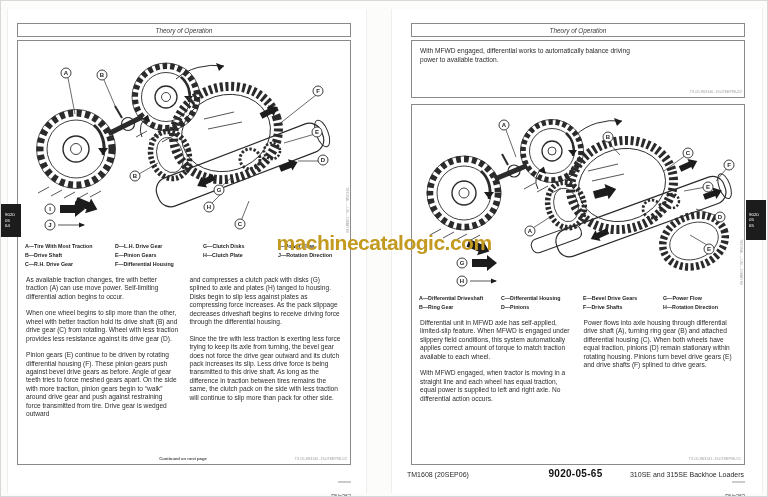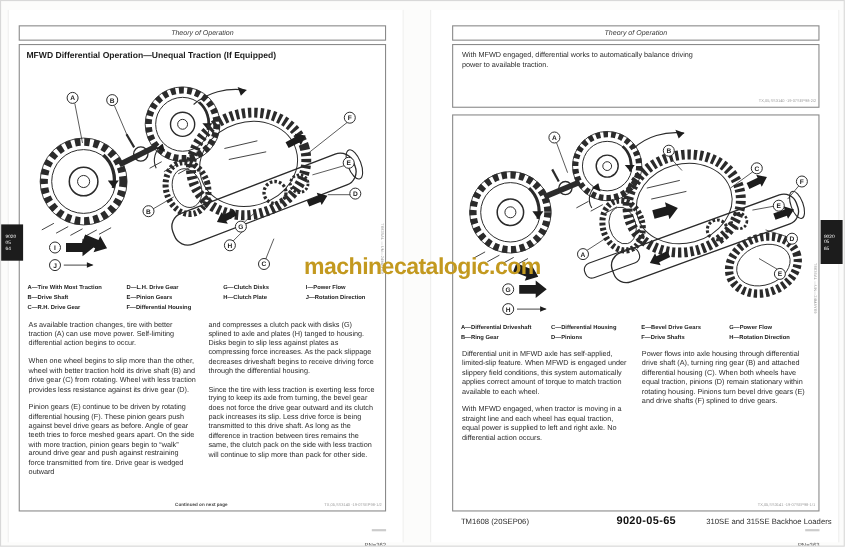--- a/index.html
+++ b/index.html
@@ -28,21 +28,21 @@
   .cols{display:flex;gap:11px;padding:4px 8px 0;font-size:6.6px;line-height:1.28;}
   .col{flex:1;}
   .col p{margin-bottom:8px;}
   .box-bottom{position:absolute;left:0;right:2px;bottom:1px;height:7px;}
   .continued{position:absolute;left:0;right:0;text-align:center;font-size:4.2px;font-weight:bold;color:#4a4a4a;}
   .refcode{font-size:3.6px;color:#9a9a9a;white-space:nowrap;}
   .box-bottom .refcode{position:absolute;right:1px;top:1px;}
   .note-box .refcode{position:absolute;right:2px;bottom:2px;}
   .footer{position:absolute;top:459px;display:flex;align-items:baseline;}
   #pageL .footer{left:7px;width:337px;}
-  #pageR .footer{left:27px;width:337px;}
+  #pageR .footer{left:15px;width:337px;}
   .footer .tm{flex:1;font-size:7px;}
   .footer .pgno{font-size:10px;font-weight:bold;color:#101010;letter-spacing:.3px;}
   .footer .model{flex:1;text-align:right;font-size:7px;}
   .pn-wrap{position:absolute;top:472px;text-align:right;}
   #pageL .pn-wrap{left:9px;width:334px;}
   #pageR .pn-wrap{left:19px;width:334px;}
   .pn-bar{display:block;margin-left:auto;width:13px;height:2px;background:#cccccc;margin-bottom:1px;}
   .pn{font-size:5.4px;color:#4a4a4a;}
   .watermark{position:absolute;left:50%;top:230px;transform:translateX(-50%);font-size:21px;font-weight:bold;color:#c3991f;letter-spacing:-.5px;white-space:nowrap;z-index:20;}
   .tab{position:absolute;background:#1c1c1c;color:#fff;display:flex;flex-direction:column;justify-content:center;font-size:4.4px;line-height:1.25;z-index:5;}
@@ -55,21 +55,20 @@
 </style>
 </head>
 <body>
 
 <section class="page" id="pageL">
   <div class="hdr-box">
     <span>Theory of Operation</span>
   </div>
 
   <div class="content-box">
-    <div class="sec-title">MFWD Differential Operation—Unequal Traction (If Equipped)</div>
 
     <div class="diagram">
       <svg width="334" height="198" viewBox="0 0 334 198">
 
         <g class="ln" stroke-width=".8">
           <line x1="20" y1="152" x2="31" y2="146"></line>
             <line x1="33" y1="155" x2="44" y2="149"></line>
           <line x1="46" y1="157" x2="57" y2="151"></line>
             <line x1="59" y1="158" x2="70" y2="152"></line>
           <line x1="72" y1="156" x2="83" y2="150"></line>

